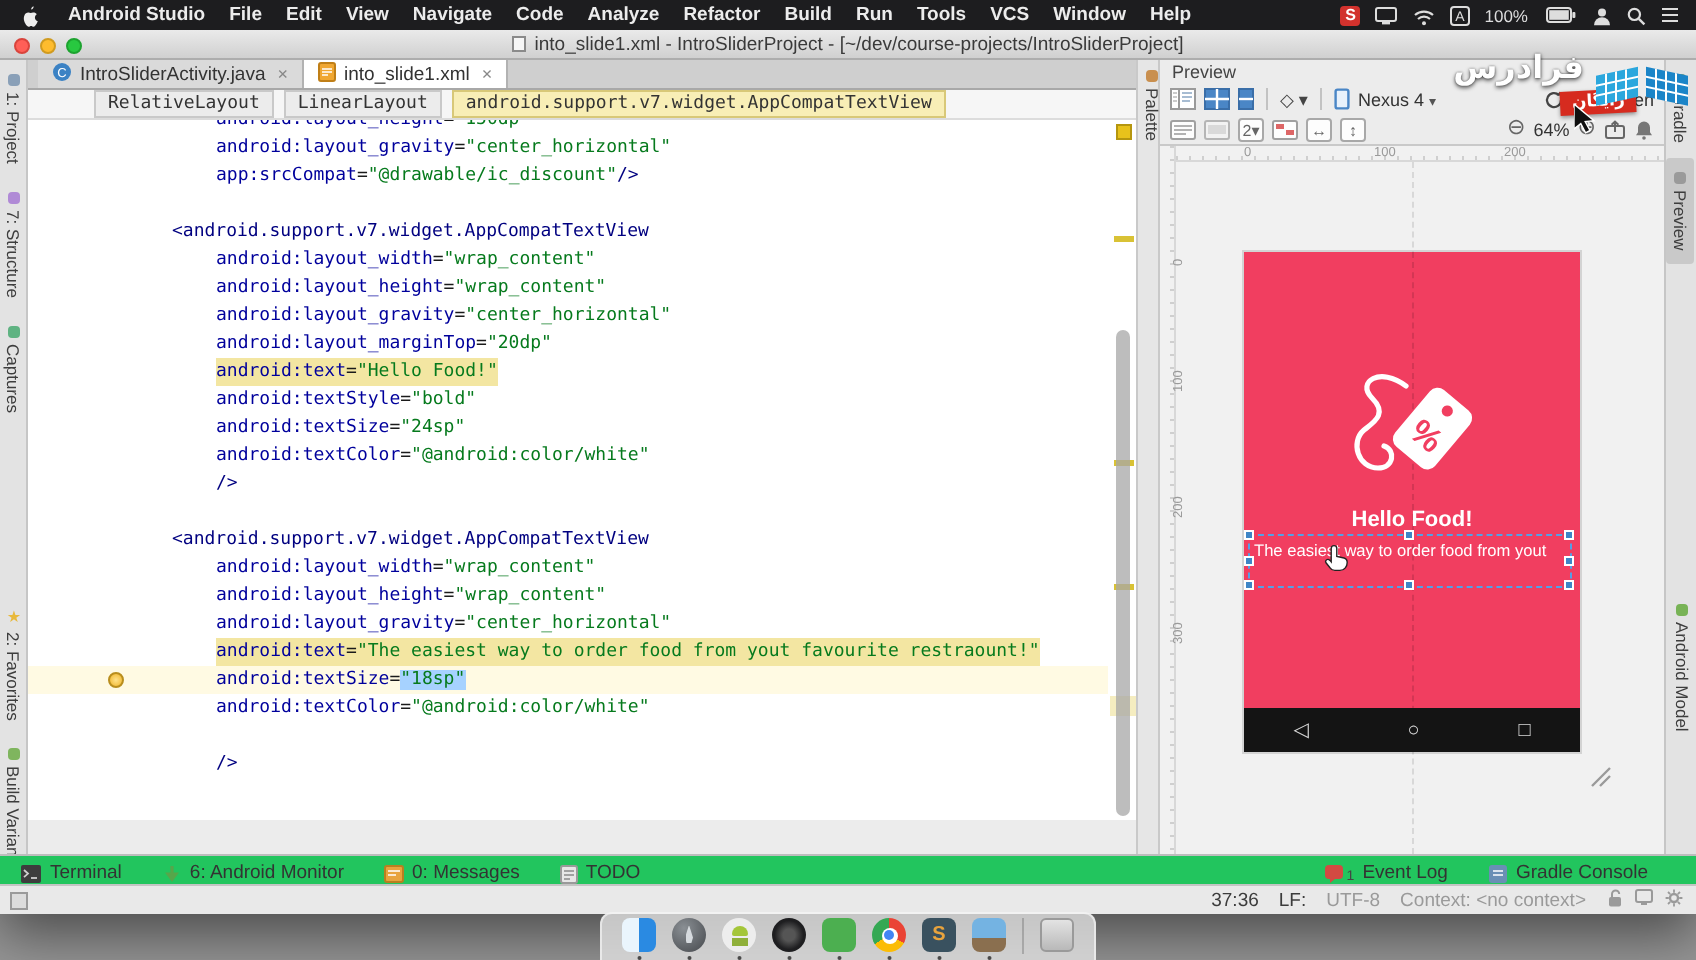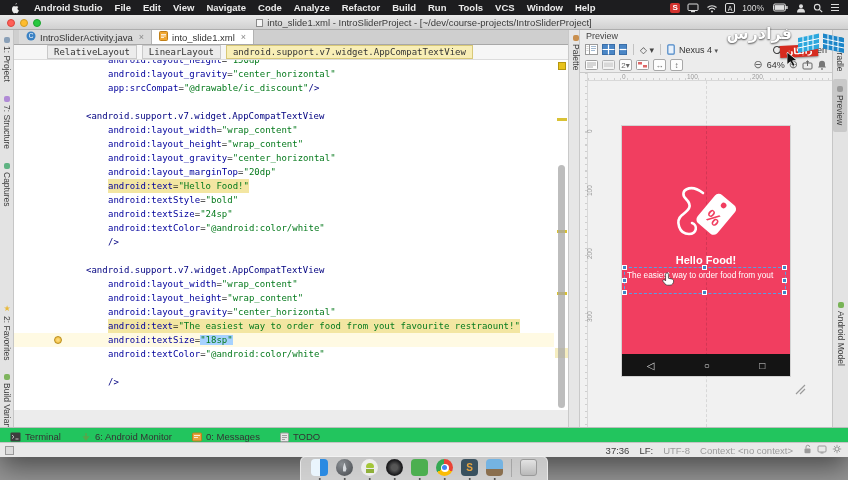--- a/index.html
+++ b/index.html
@@ -546,20 +546,37 @@
             <span>0: Messages</span>
           </span>
           <span class="twi">
             <svg width="9" height="10" viewBox="0 0 9 10">
               <rect x="0.5" y="1" width="8" height="8.5" rx="1" fill="#e7e7e7" stroke="#9a9a9a"></rect>
               <path d="M2 3.5h5M2 5.5h5M2 7.5h3" stroke="#8a8a8a" stroke-width=".8"></path>
             </svg>
             <span>TODO</span>
           </span>
         </span>
+      <span class="right" id="twb-right">
+          <span class="twi">
+            <svg width="10" height="10" viewBox="0 0 10 10">
+              <rect x="0.5" y="0.5" width="9" height="7" rx="2" fill="#d34a42"></rect>
+              <path d="M3 7.5v2l2.5-2z" fill="#d34a42"></path>
+            </svg>
+            <span class="badge-sub">1</span>
+            <span>Event Log</span>
+          </span>
+          <span class="twi">
+            <svg width="10" height="10" viewBox="0 0 10 10">
+              <rect x="0.5" y="0.5" width="9" height="9" rx="1.5" fill="#6a8fb5"></rect>
+              <path d="M2.5 3.5h5M2.5 5.5h5" stroke="#fff" stroke-width=".8"></path>
+            </svg>
+            <span>Gradle Console</span>
+          </span>
+        </span>
     </div>
 
     <div id="statusbar">
       <span id="sb-toggle"></span>
       <span class="right">
         <span>37:36</span>
         <span>LF:</span>
         <span class="dim">UTF-8</span>
         <span class="dim">Context: &lt;no context&gt;</span>
         <span class="icons" id="sb-icons">

